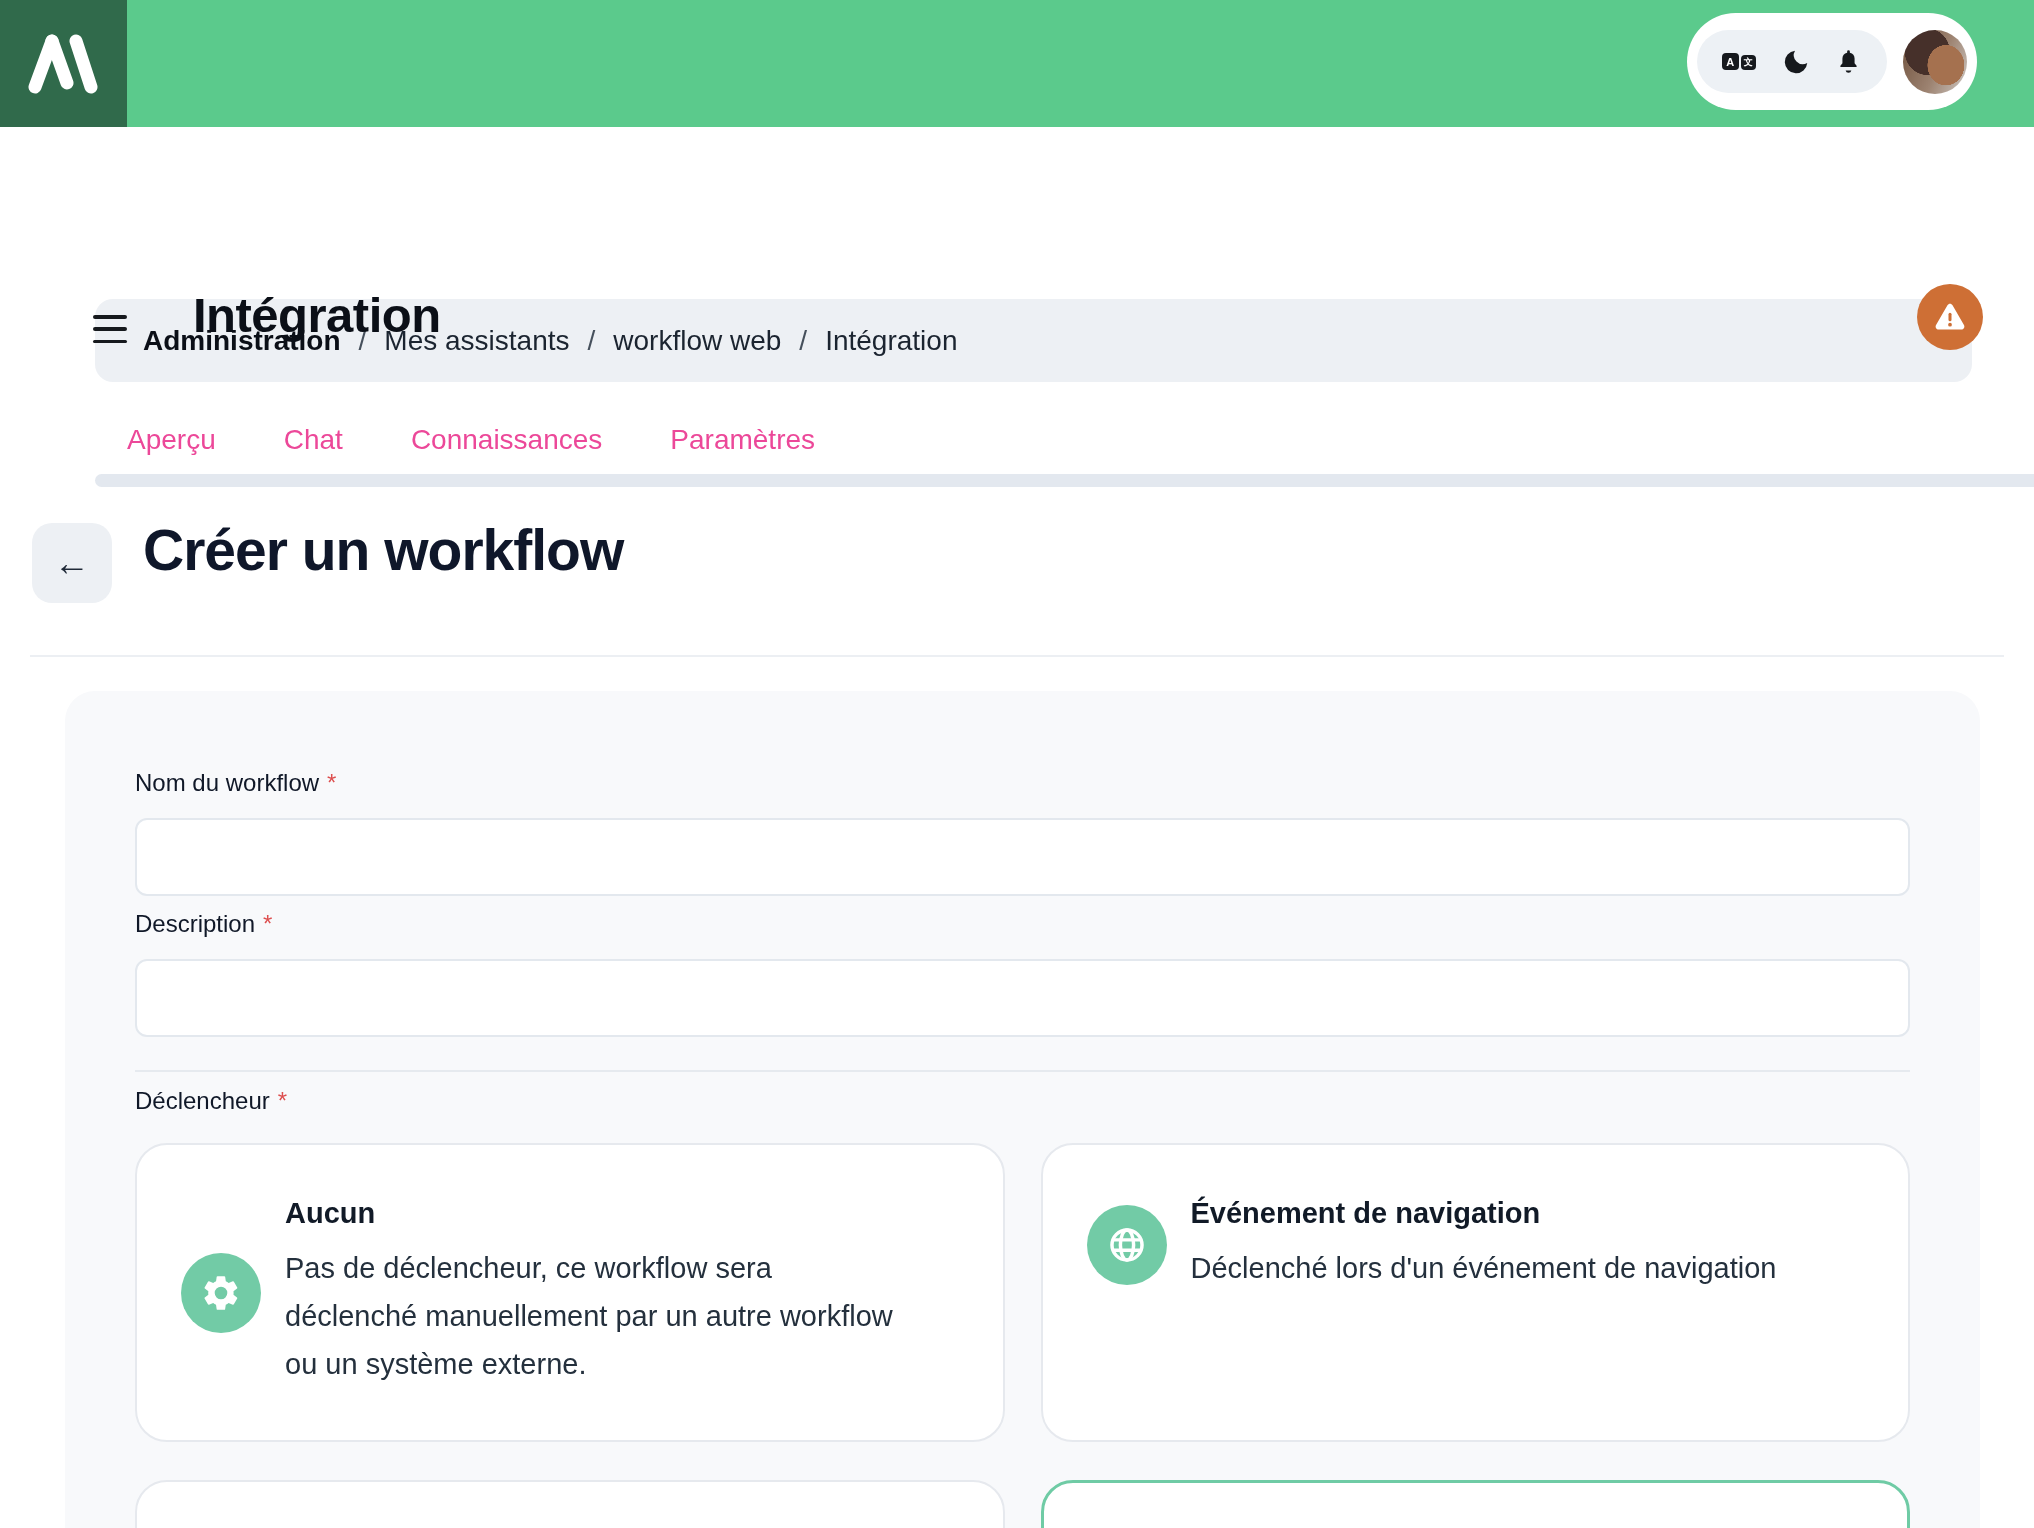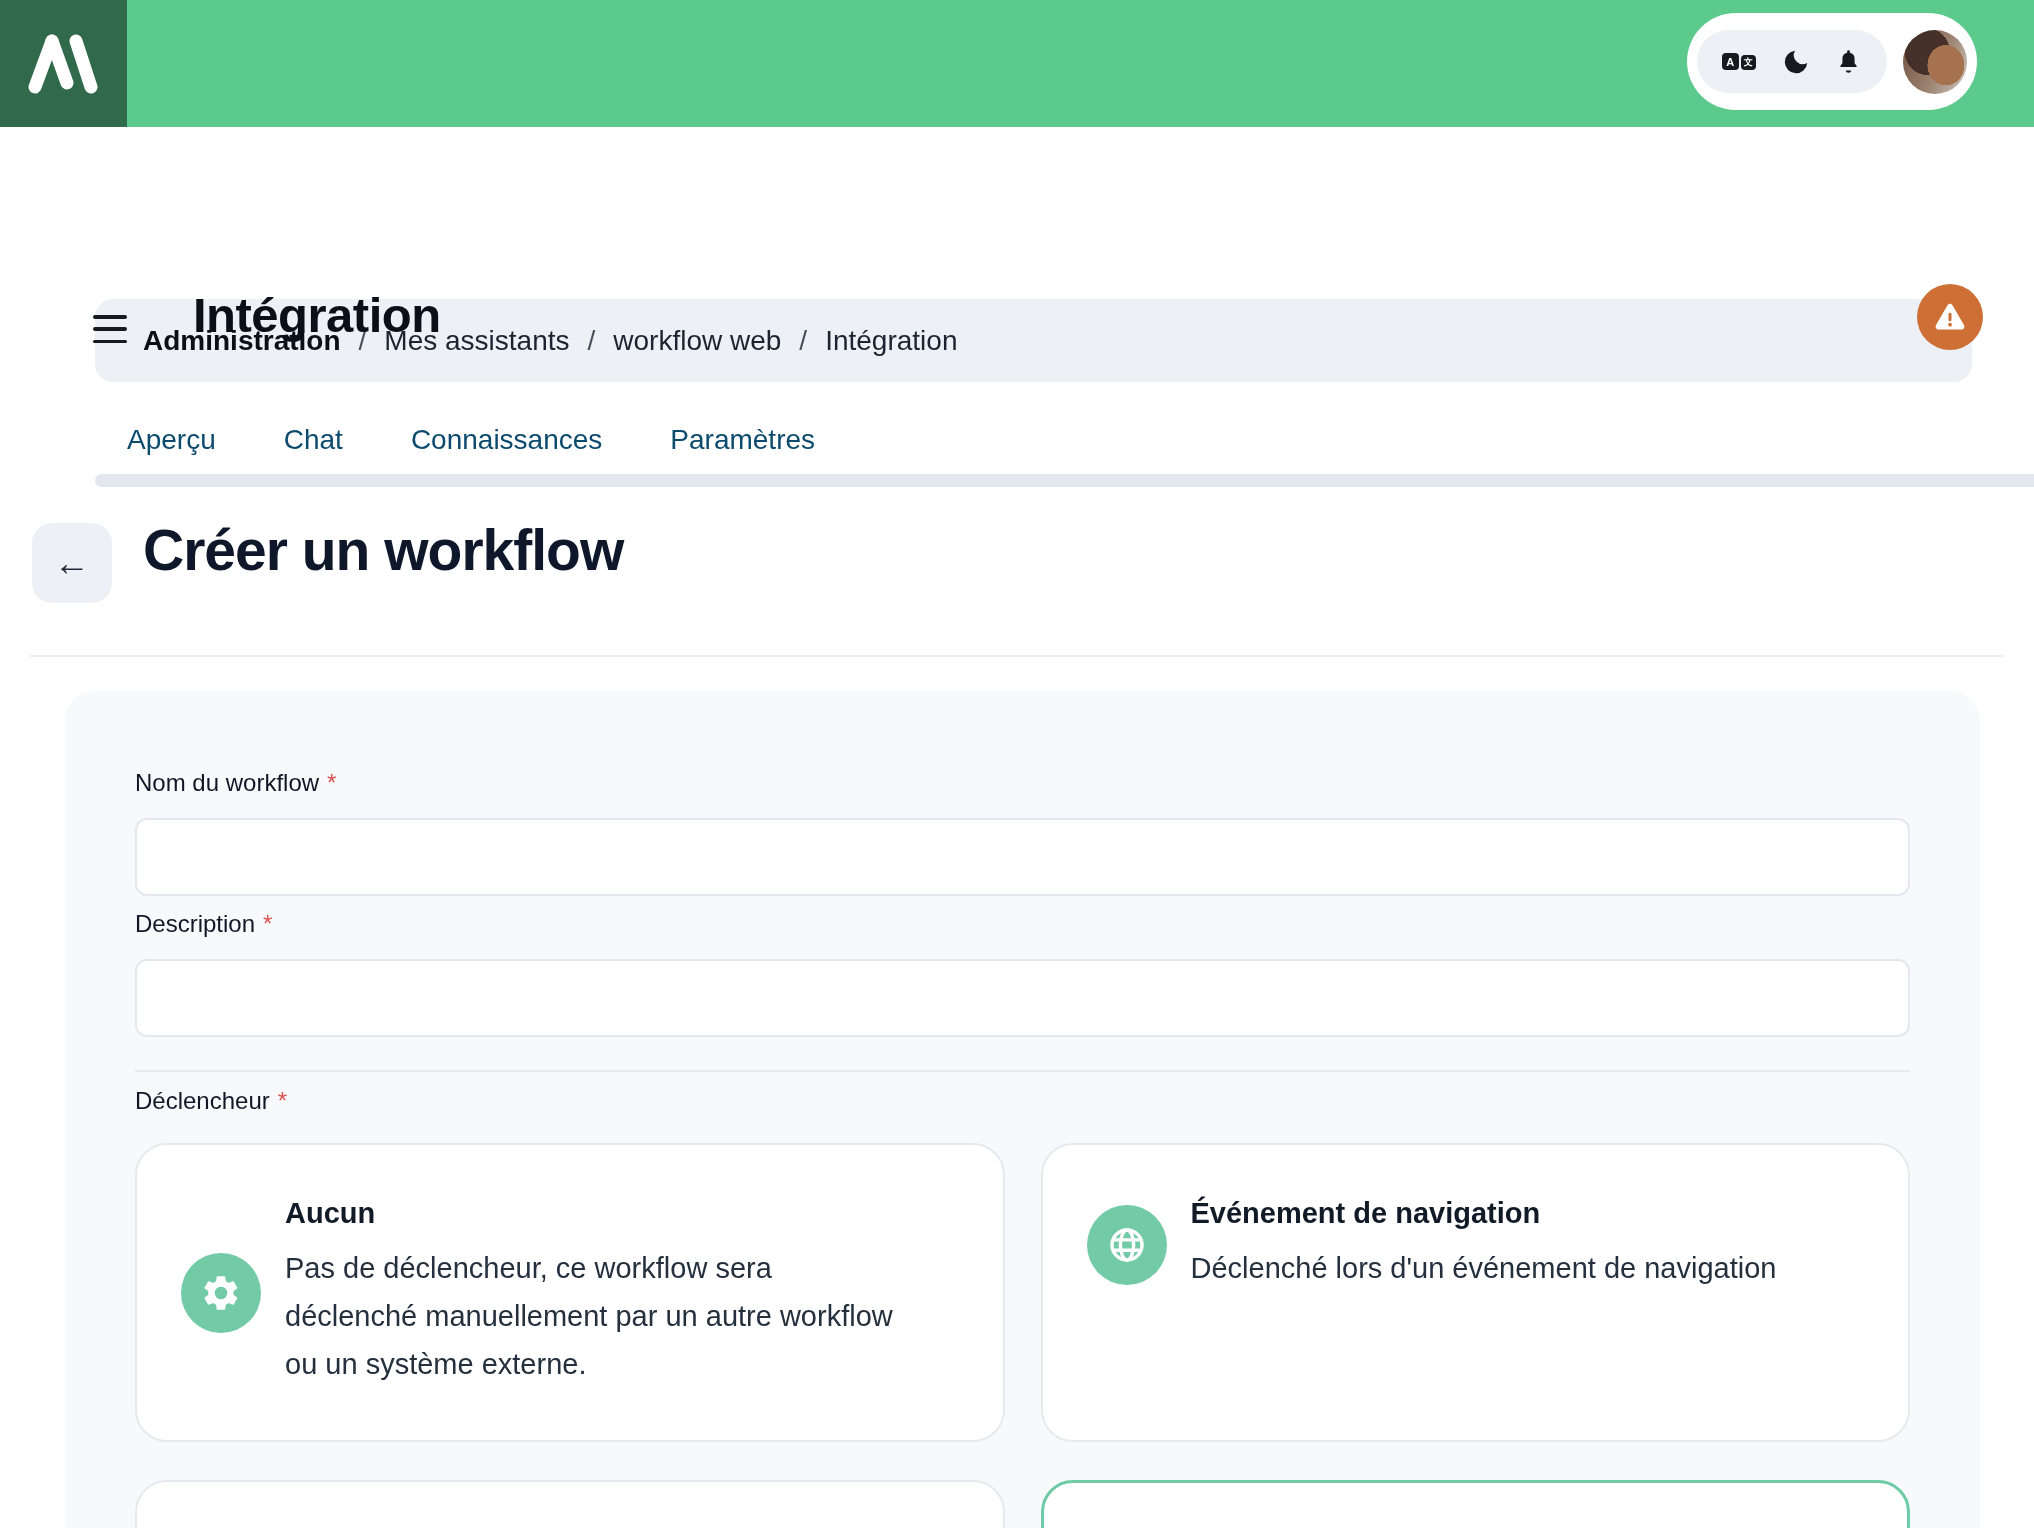--- a/index.html
+++ b/index.html
@@ -37,21 +37,21 @@
                background:#CE6F35; border:none; display:flex; align-items:center; justify-content:center; cursor:pointer; }
 
   
   .breadcrumb { margin:22px 62px 0 95px; height:83px; background:#EDF0F4; border-radius:18px;
                 display:flex; align-items:center; padding:0 48px; font-size:28px; color:#1B2430; }
   .breadcrumb .crumb { cursor:pointer; }
   .breadcrumb .crumb.first { font-weight:700; color:#0B0F17; }
   .breadcrumb .sep { margin:0 18px; color:#46505C; }
 
   
-  .tabs { display:flex; gap:68px; margin:42px 0 0 127px; font-size:28px; color:#0c4a6e; }
+  .tabs { display:flex; gap:68px; margin:42px 0 0 127px; font-size:28px; color:#ec4899; }
   .tab { cursor:pointer; padding-bottom:14px; }
   .tab-track { margin-left:95px; height:13px; background:#E3E8EF; border-radius:7px 0 0 7px; margin-top:4px; }
 
   
   .wf-head { position:relative; height:170px; }
   .back-btn { position:absolute; left:32px; top:36px; width:80px; height:80px; background:#EDF0F4;
               border:none; border-radius:20px; font-size:36px; color:#1F2937; cursor:pointer;
               display:flex; align-items:center; justify-content:center; }
   .wf-title { position:absolute; left:143px; top:30px; font-size:57px; font-weight:800; letter-spacing:-1px; color:#0f172a; }
   .wf-divider { position:absolute; left:30px; right:30px; bottom:0; height:2px; background:#ECEFF3; }

